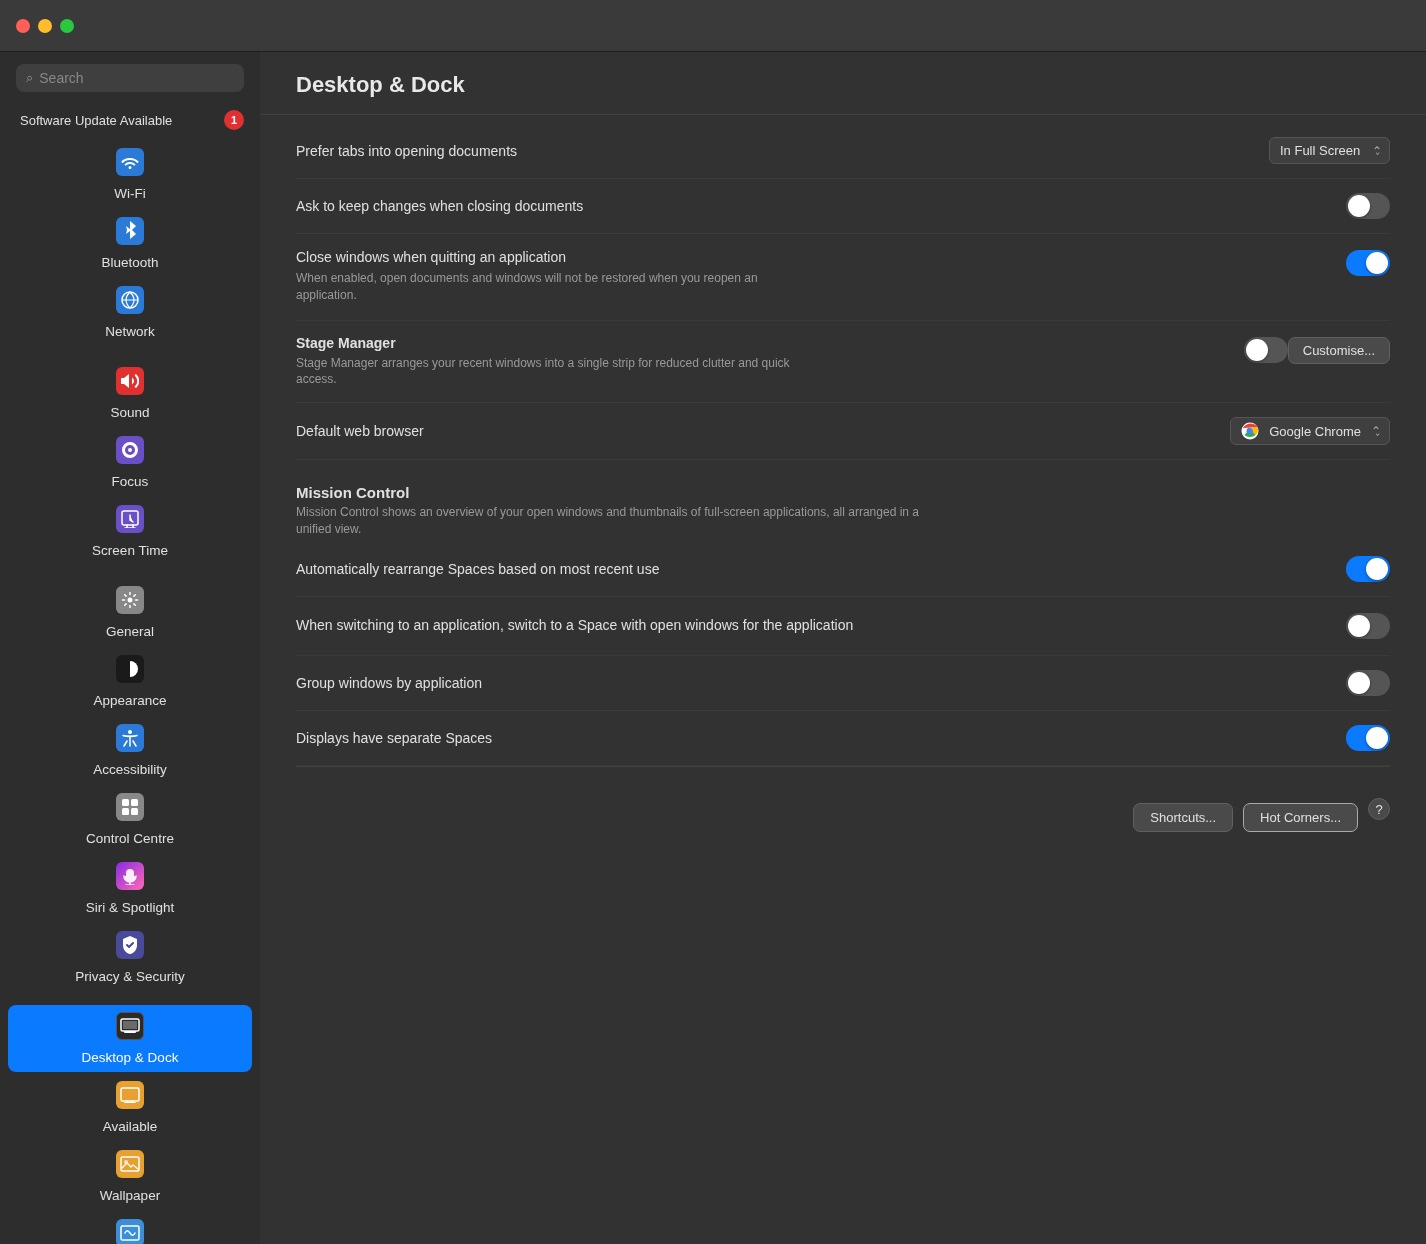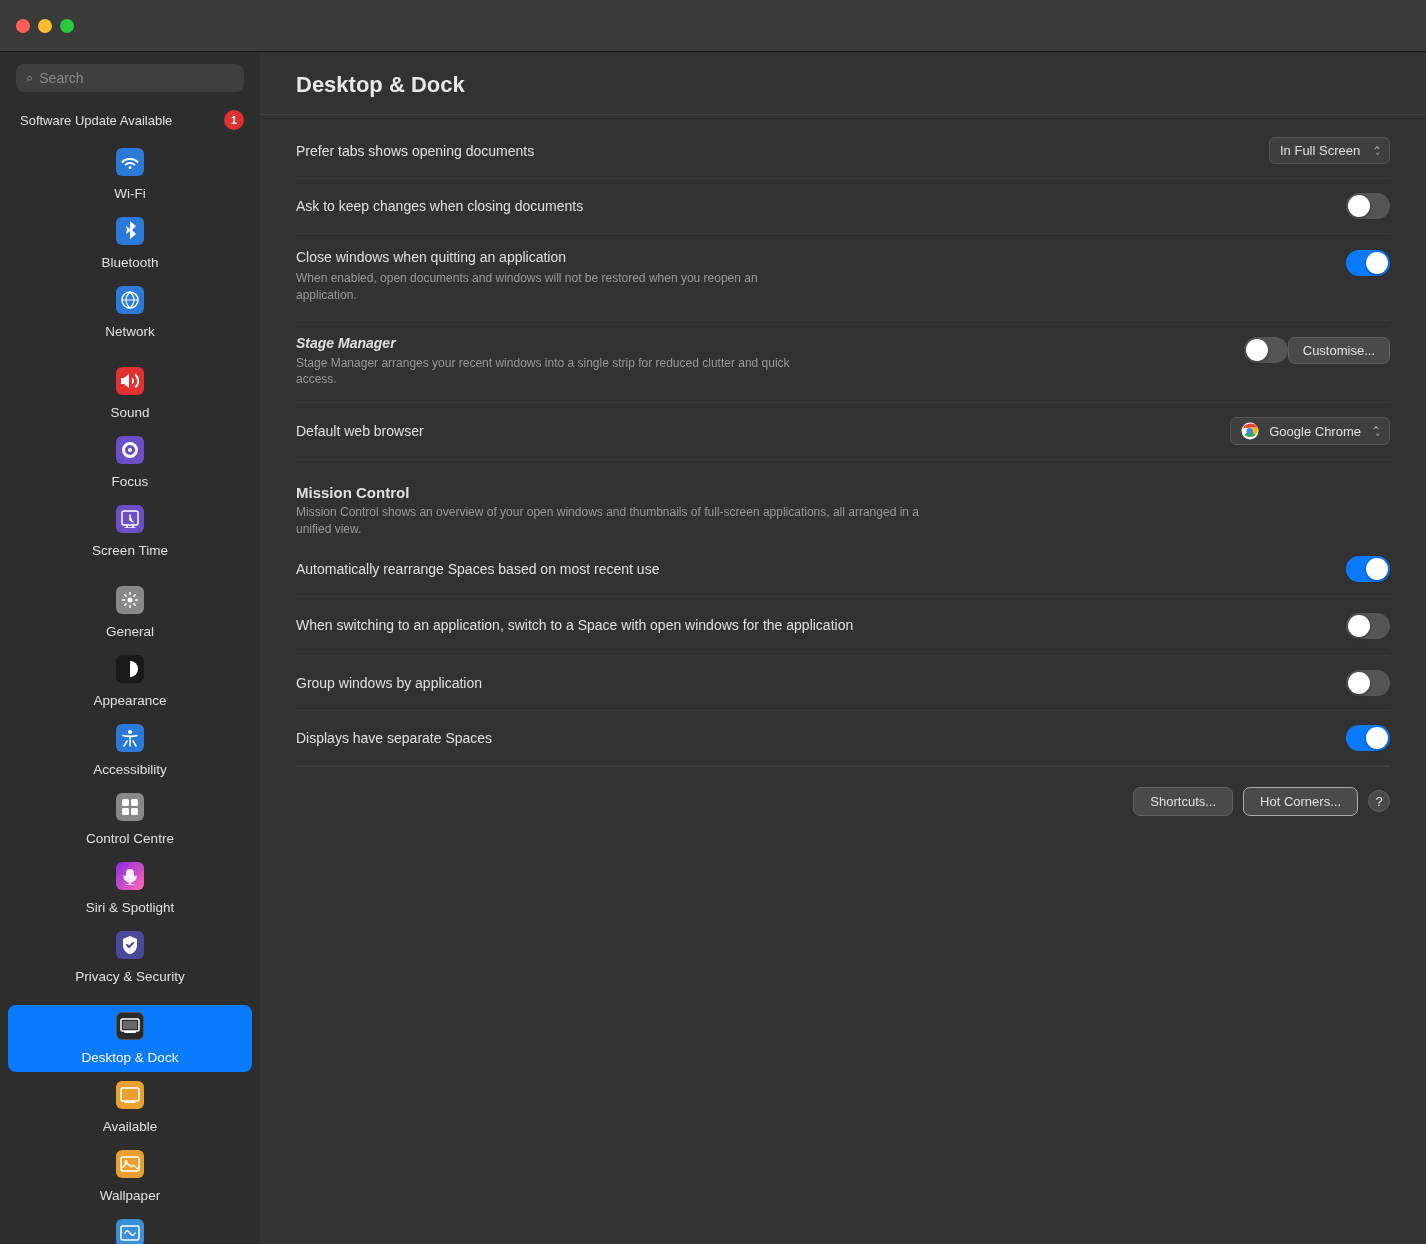--- a/index.html
+++ b/index.html
@@ -319,20 +319,21 @@
       margin-top: auto;
     }
     .btn-action {
       background: #4a4a4a;
       border: 1px solid #606060;
       border-radius: 7px;
       color: #e0e0e0;
       font-size: 13px;
       padding: 6px 16px;
       cursor: pointer;
+      margin-top: 16px;
     }
     .btn-action.primary {
       background: #4a4a4a;
       border: 1.5px solid #aaa;
     }
     .btn-help {
       width: 22px;
       height: 22px;
       border-radius: 50%;
       background: #4a4a4a;
@@ -561,21 +562,21 @@
   <div class="content">
 
     <div class="content-header">
       <h1 class="content-title">Desktop &amp; Dock</h1>
     </div>
 
     <div class="content-body">
 
       <div class="settings-row" style="margin-top: 8px;">
         <div class="row-left">
-          <span class="row-label">Prefer tabs shows opening documents</span>
+          <span class="row-label">Prefer tabs into opening documents</span>
         </div>
         <div class="row-right">
           <div class="select-wrapper">
             <select class="dropdown-select">
               <option>Always</option>
               <option selected="">In Full Screen</option>
               <option>Never</option>
             </select>
             <span style="position:absolute;right:8px;color:#aaa;font-size:12px;pointer-events:none;">⌃</span>
           </div>
@@ -596,21 +597,21 @@
           <span class="row-label">Close windows when quitting an application</span>
           <div class="row-sublabel">When enabled, open documents and windows will not be restored when you reopen an application.</div>
         </div>
         <div class="row-right" style="align-self: flex-start; padding-top: 2px;">
           <div class="toggle on"></div>
         </div>
       </div>
 
       <div class="stage-manager-row">
         <div class="stage-left">
-          <div class="row-label" style="font-weight:600;font-style:italic;">Stage Manager</div>
+          <div class="row-label" style="font-weight:600;">Stage Manager</div>
           <div class="row-sublabel">Stage Manager arranges your recent windows into a single strip for reduced clutter and quick access.</div>
         </div>
         <div class="stage-right">
           <div class="toggle off"></div>
           <button class="btn-secondary">Customise...</button>
         </div>
       </div>
 
       <div class="settings-row" style="border-bottom: 1px solid #3a3a3a; margin-bottom: 8px;">
         <div class="row-left">

